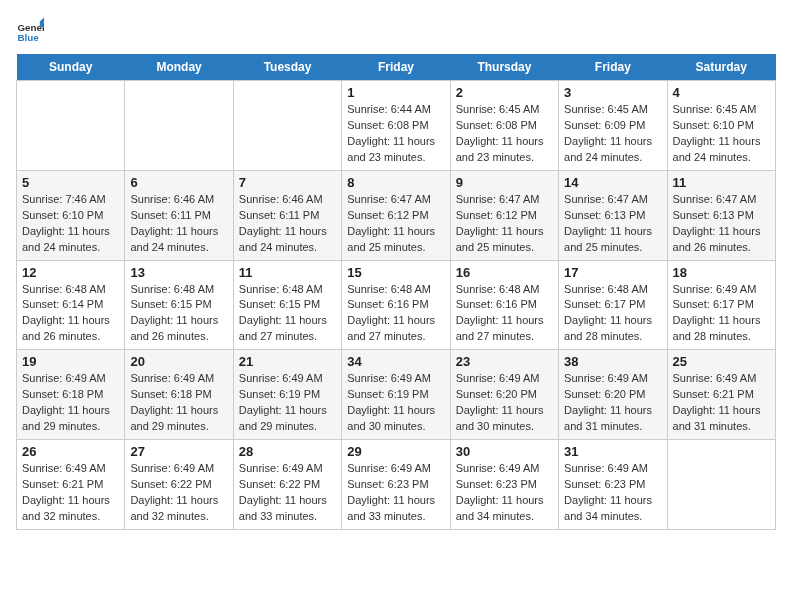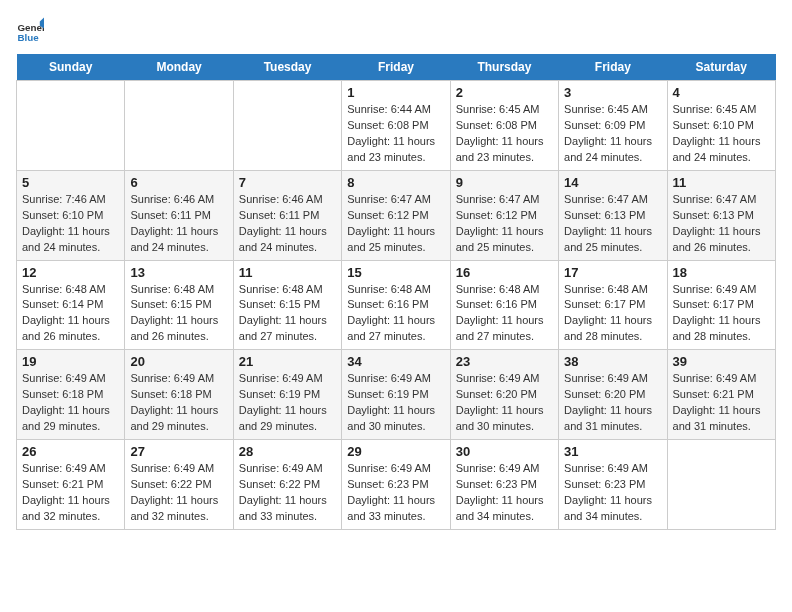--- a/index.html
+++ b/index.html
@@ -277,21 +277,21 @@
 Sunset: 6:20 PM
 Daylight: 11 hours and 30 minutes.</div>
         </td>
         <td>
           <span class="date-num">38</span>
           <div class="cell-info">Sunrise: 6:49 AM
 Sunset: 6:20 PM
 Daylight: 11 hours and 31 minutes.</div>
         </td>
         <td>
-          <span class="date-num">39</span>
+          <span class="date-num">25</span>
           <div class="cell-info">Sunrise: 6:49 AM
 Sunset: 6:21 PM
 Daylight: 11 hours and 31 minutes.</div>
         </td>
       </tr>
       <tr>
         <td>
           <span class="date-num">26</span>
           <div class="cell-info">Sunrise: 6:49 AM
 Sunset: 6:21 PM

